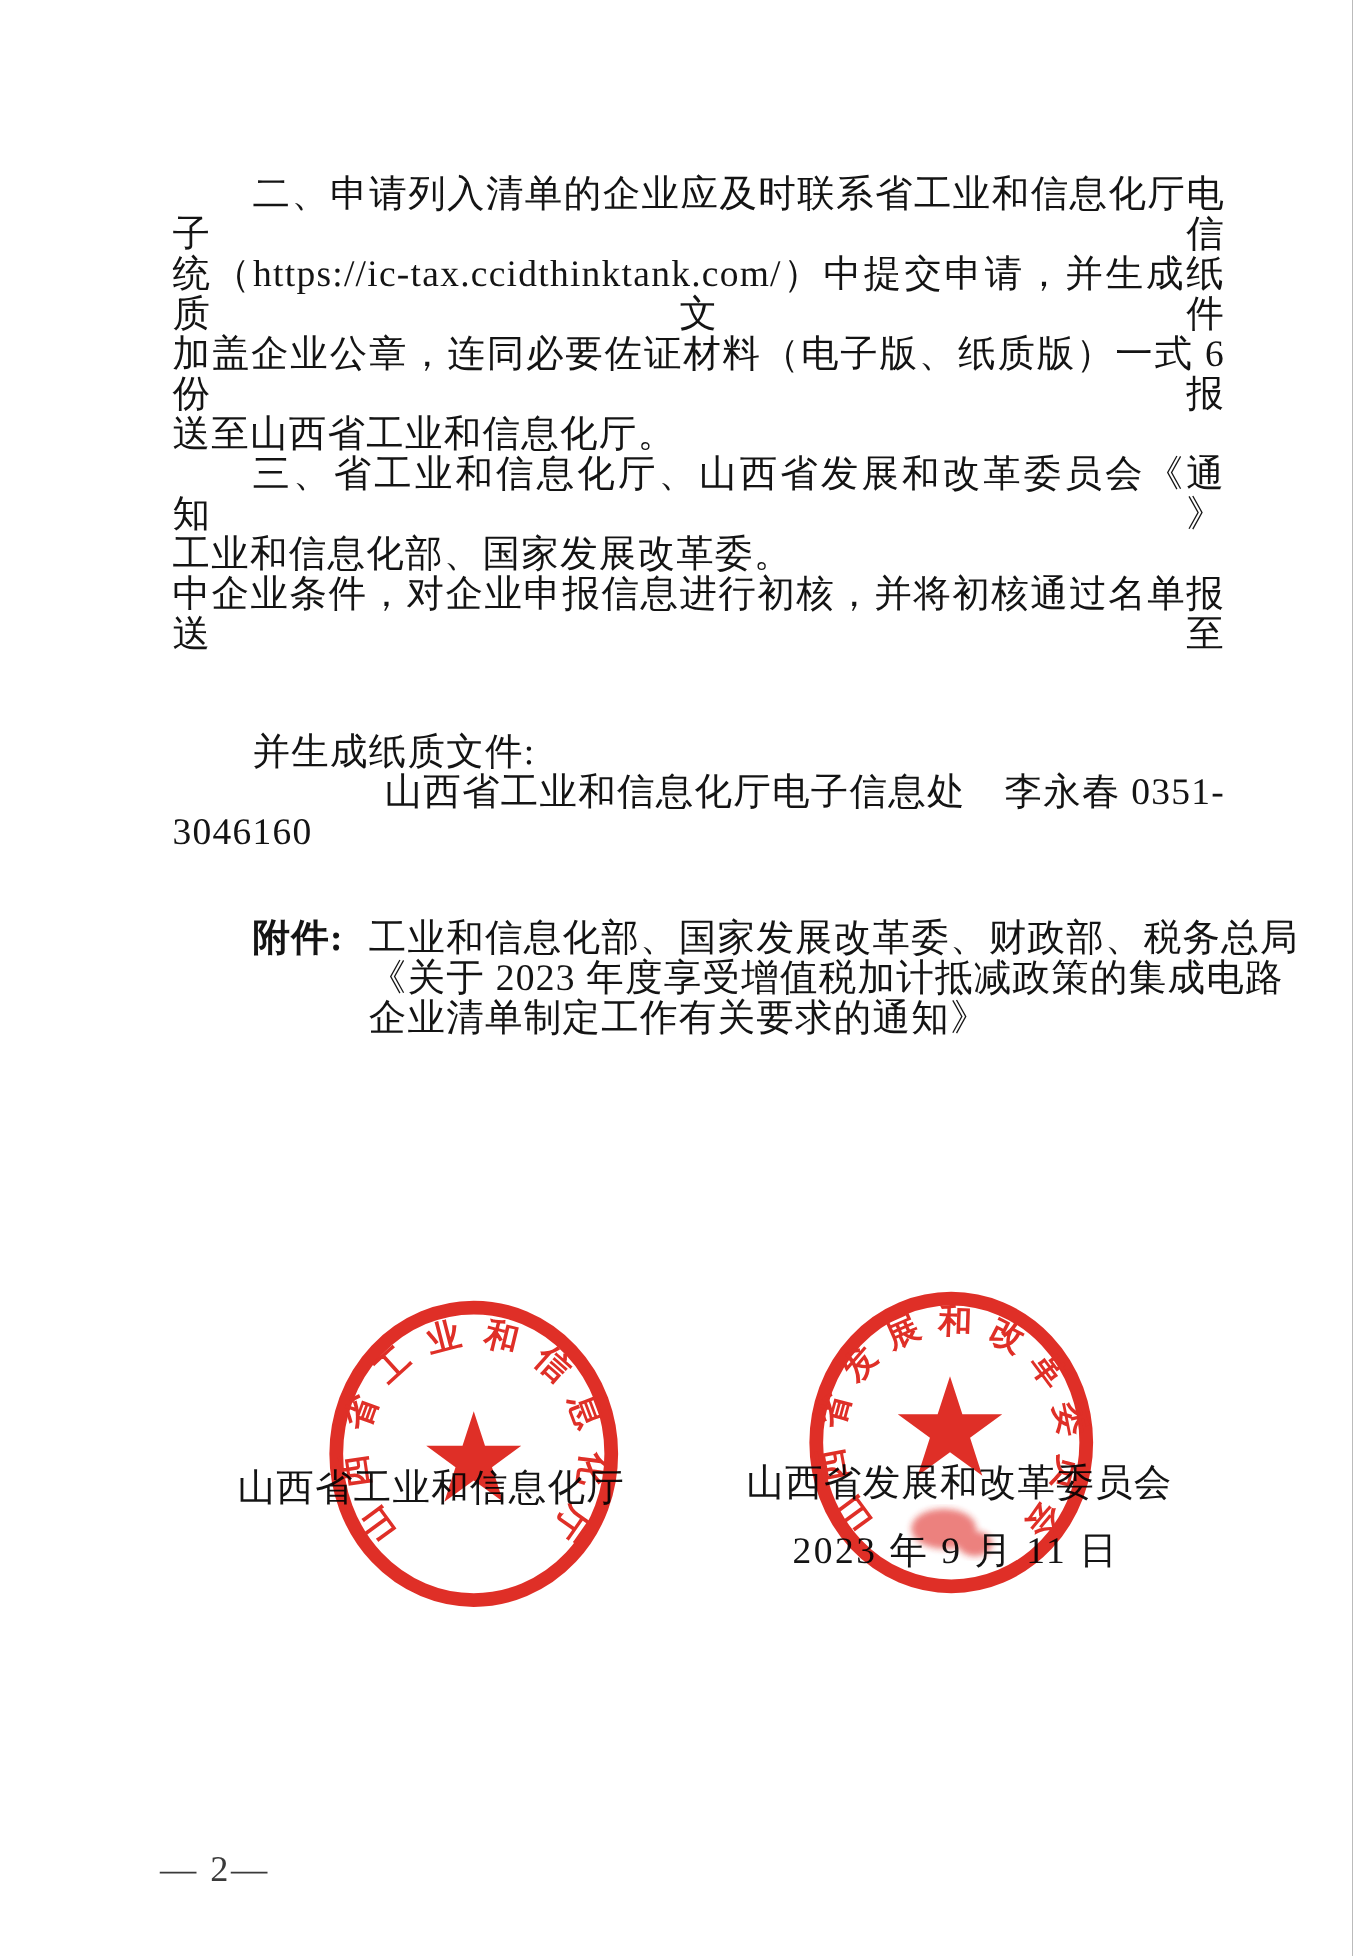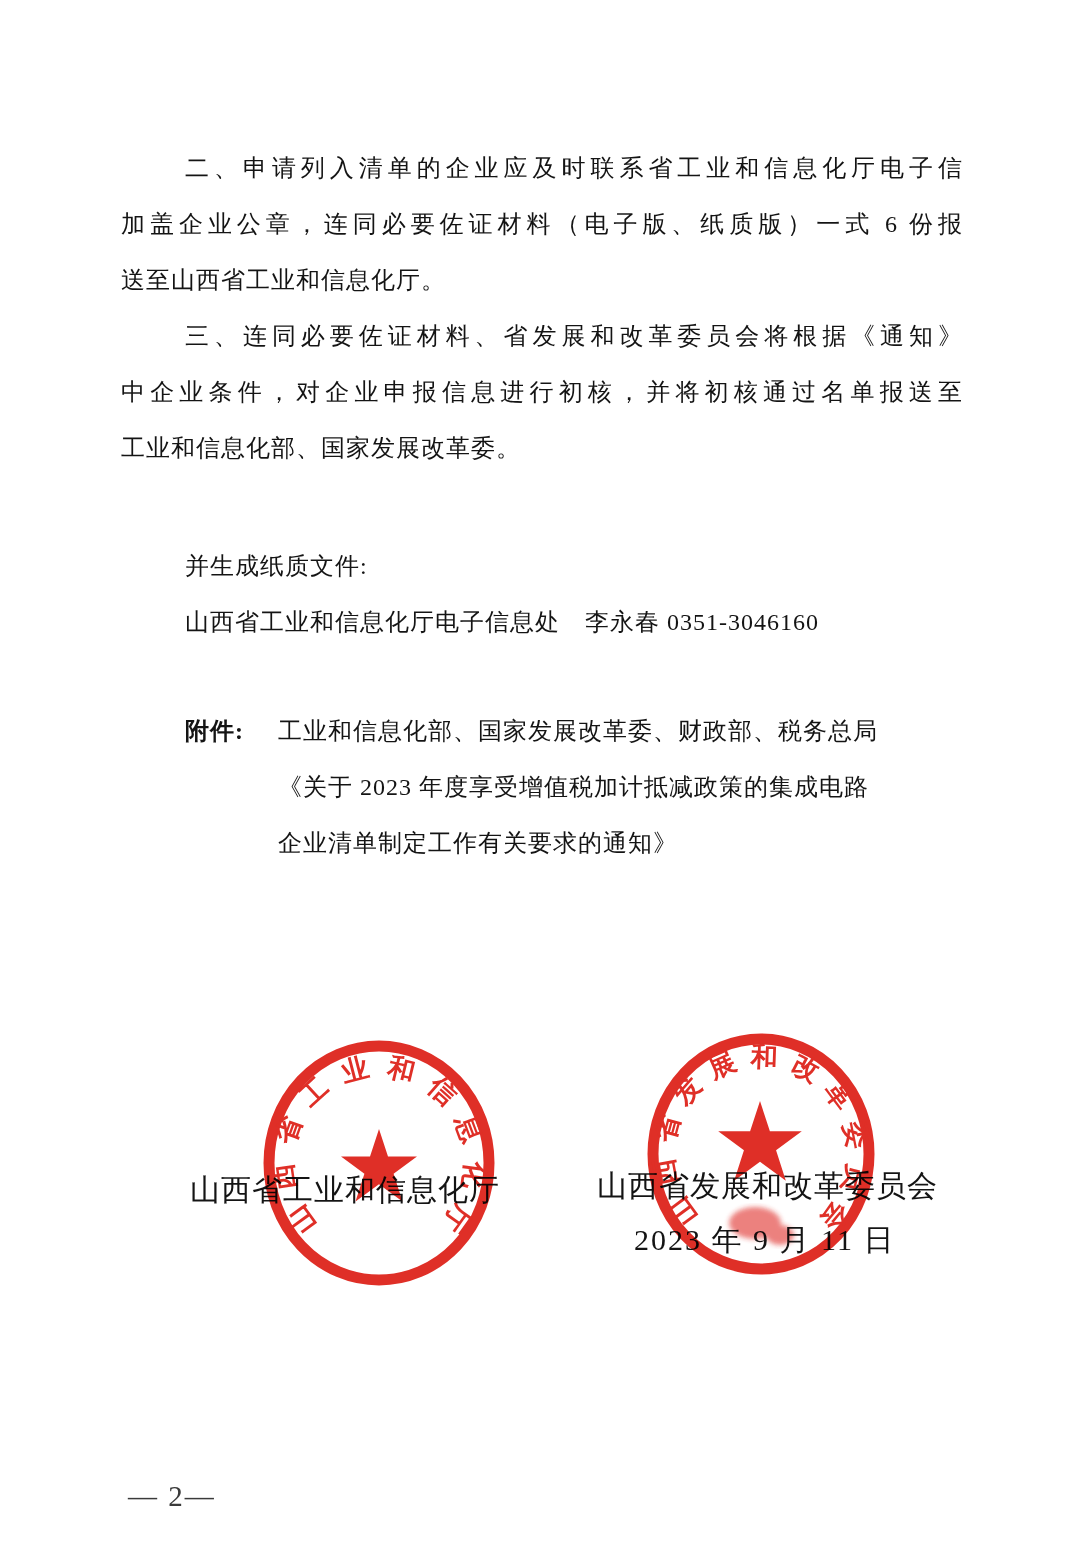--- a/index.html
+++ b/index.html
@@ -7,24 +7,24 @@
     position:relative;
     width:1082px;height:1565px;
     margin:0 auto;
     background:#ffffff;
     font-family:"Liberation Serif","DejaVu Serif",serif;
     color:#141414;
     overflow:hidden;
   }
   .body-text{
     position:absolute;
-    top:140px;left:121px;
+    top:140px;left:138px;
     width:842px;
-    font-size:24px;
-    line-height:56px;
+    font-size:30px;
+    line-height:32px;
     letter-spacing:1px;
   }
   .ln{width:100%;}
   .j{text-align:justify;text-align-last:justify;}
   .l{text-align:right;text-align-last:left;}
   .ind{text-indent:64px;}
   .contact{margin-top:62px;}
   .attachment{margin-top:53px;}
   .att-first-line{padding-left:64px;}
   .att-label{display:inline-block;width:93px;font-weight:bold;}
@@ -62,28 +62,29 @@
 </style>
 </head>
 <body>
 
 <div class="page">
 
   <div class="body-text">
 
     <div class="para">
       <div class="ln j ind">二、申请列入清单的企业应及时联系省工业和信息化厅电子信</div>
+      <div class="ln j">统（https://ic-tax.ccidthinktank.com/）中提交申请，并生成纸质文件</div>
       <div class="ln j">加盖企业公章，连同必要佐证材料（电子版、纸质版）一式 6 份报</div>
       <div class="ln l">送至山西省工业和信息化厅。</div>
     </div>
 
     <div class="para">
-      <div class="ln j ind">三、连同必要佐证材料、省发展和改革委员会将根据《通知》</div>
+      <div class="ln j ind">三、省工业和信息化厅、山西省发展和改革委员会《通知》</div>
+      <div class="ln l">工业和信息化部、国家发展改革委。</div>
       <div class="ln j">中企业条件，对企业申报信息进行初核，并将初核通过名单报送至</div>
-      <div class="ln l">工业和信息化部、国家发展改革委。</div>
     </div>
 
     <div class="contact">
       <div class="ln l ind">并生成纸质文件:</div>
       <div class="ln l ind">山西省工业和信息化厅电子信息处　李永春 0351-3046160</div>
     </div>
 
     <div class="attachment">
       <div class="ln l att-first-line">
         <span class="att-label">附件:</span><span>工业和信息化部、国家发展改革委、财政部、税务总局</span>

